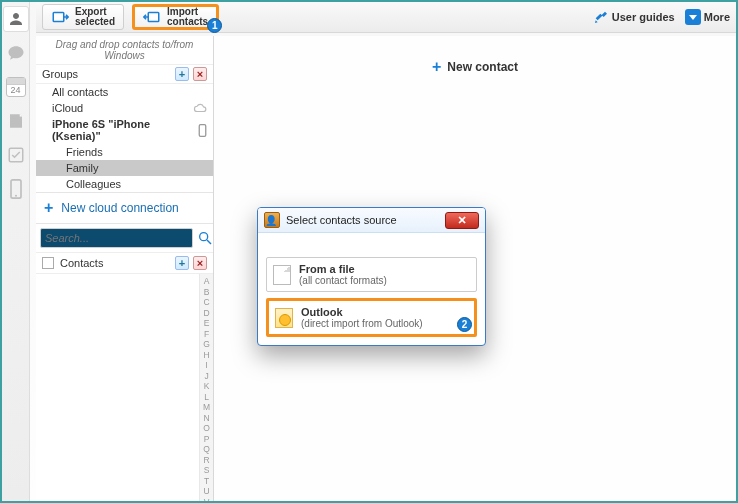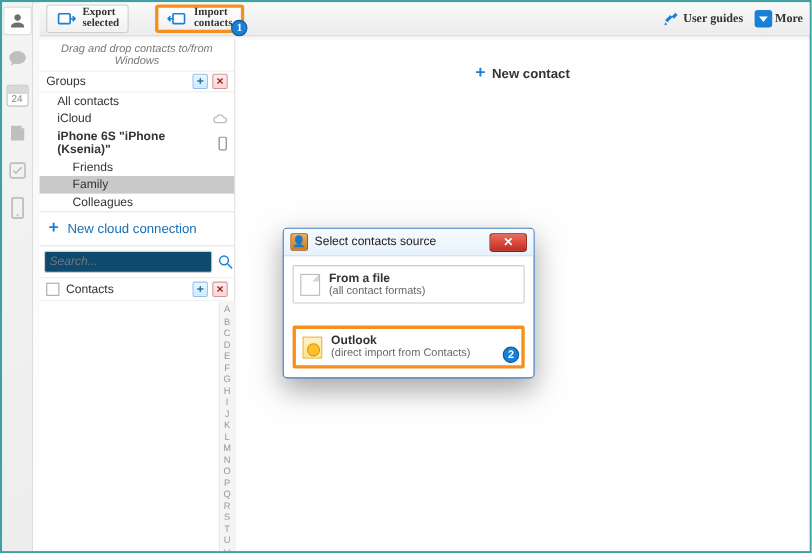--- a/index.html
+++ b/index.html
@@ -1,25 +1,25 @@
 <!DOCTYPE html>
 <html><head>
 <meta charset="utf-8">
 <style>
   * { box-sizing: border-box; margin: 0; padding: 0; }
   body { font-family: Arial, Helvetica, sans-serif; font-size: 11px; color: #333; background: #fff; }
   .app { width: 738px; height: 503px; border: 2px solid #3ea0a0; background: linear-gradient(#f7f7f7,#fefefe); position: relative; overflow: hidden; }
   .leftrail { position: absolute; left: 0; top: 0; bottom: 0; width: 28px; background: linear-gradient(#f4f4f4,#ededed); border-right: 1px solid #ddd; display: flex; flex-direction: column; align-items: center; padding-top: 4px; gap: 8px; }
   .leftrail .ritem { width: 26px; height: 26px; display: flex; align-items: center; justify-content: center; color: #bfbfbf; font-size: 16px; border-radius: 3px; }
   .leftrail .ritem.active { color: #6f6f6f; background: #fff; border:1px solid #ddd; }
-  .toolbar { position: absolute; left: 34px; right: 0; top: 0; height: 31px; background: linear-gradient(#f9f9f9,#ececec); border-bottom: 1px solid #d8d8d8; display: flex; align-items: center; padding: 0 6px; font-family: Liberation Serif, serif; }
+  .toolbar { position: absolute; left: 34px; right: 0; top: 0; height: 31px; background: linear-gradient(#f9f9f9,#ececec); border-bottom: 1px solid #d8d8d8; display: flex; align-items: center; padding: 0 6px; }
   .tbtn { display: flex; align-items: center; gap: 6px; height: 26px; padding: 0 8px; border: 1px solid #cfcfcf; border-radius: 3px; background: linear-gradient(#fff,#f1f1f1); margin-right: 8px; font-weight: bold; font-size: 10px; line-height: 10px; }
   .tbtn .ico { width: 18px; height: 18px; display:inline-flex; align-items:center; justify-content:center; }
   .tbtn span.lbl { white-space: pre; }
-  .highlight1 { border: 3px solid #f5901d !important; position: relative; margin-left: 16px; }
+  .highlight1 { border: 3px solid #f5901d !important; position: relative; }
   .step-badge { position:absolute; right:-6px; bottom:-6px; width:15px; height:15px; border-radius:50%; background:#1a7fd6; color:#fff; font-weight:bold; font-size:10px; display:flex; align-items:center; justify-content:center; border:1px solid #0d5a9a; }
   .toolbar-right { margin-left:auto; display:flex; align-items:center; gap:10px; font-weight:bold; color:#333; }
   .toolbar-right .titem { display:flex; align-items:center; gap:3px; }
   .sidebar { position:absolute; left:34px; top:34px; bottom:0; width:178px; border-right:1px solid #d8d8d8; background:#fff; display:flex; flex-direction:column; }
   .hint { font-style:italic; color:#777; text-align:center; padding:3px 0; font-size:10px; border-bottom:1px solid #eee; }
   .section-head { display:flex; align-items:center; padding:2px 6px; border-bottom:1px solid #eee; }
   .section-head .ttl { font-weight:normal; }
   .section-head .right { margin-left:auto; display:flex; gap:4px; }
   .mini { width:14px; height:14px; border:1px solid #9be; background:linear-gradient(#eaf6ff,#cfeaff); color:#279; font-weight:bold; font-size:11px; display:flex; align-items:center; justify-content:center; border-radius:2px; cursor:pointer; }
   .mini.x { border-color:#c99; background:linear-gradient(#ffecec,#ffd5d5); color:#922; }
@@ -42,21 +42,21 @@
   .contacts-body { flex:1; position:relative; background:#fff; }
   .azbar { position:absolute; right:0; top:0; bottom:0; width:14px; background:#f4f4f4; border-left:1px solid #e8e8e8; display:flex; flex-direction:column; align-items:center; padding:2px 0; }
   .azbar span { font-size:8.5px; color:#9a9a9a; line-height:10.5px; }
   .main { position:absolute; left:212px; right:0; top:34px; bottom:0; background:#fefefe; }
   .newcontact { position:absolute; left:50%; top:22px; transform:translateX(-50%); color:#333; font-weight:bold; font-size:12px; display:flex; align-items:center; gap:6px; }
   .dialog { position:absolute; left:255px; top:205px; width:229px; border:1px solid #3a7bc4; border-radius:4px; box-shadow:0 10px 25px rgba(0,0,0,0.35); background:#fff; overflow:hidden; }
   .dialog .titlebar { height:25px; background:linear-gradient(#f8fbff,#e7f1fc); display:flex; align-items:center; padding:0 6px; border-bottom:1px solid #cbdff3; }
   .dialog .titlebar .dico { width:16px; height:16px; background:linear-gradient(#f0b050,#c47a1e); border:1px solid #9a5e12; border-radius:2px; display:inline-flex; align-items:center; justify-content:center; color:#fff; font-size:10px; margin-right:6px; }
   .dialog .titlebar .ttl { color:#222; font-size:11px; }
   .dialog .titlebar .close { margin-left:auto; width:34px; height:17px; border-radius:3px; background:linear-gradient(#ef6a5b,#c22a1f); border:1px solid #8d1a13; color:#fff; display:flex; align-items:center; justify-content:center; font-weight:bold; font-size:11px; }
-  .dialog .body { padding:8px; display:flex; flex-direction:column; gap:20px; }
+  .dialog .body { padding:8px; display:flex; flex-direction:column; gap:6px;margin-top:16px; }
   .opt { border:1px solid #ccc; border-radius:2px; padding:5px 6px; display:flex; gap:8px; align-items:center; }
   .opt .oico { width:18px; height:20px; border:1px solid #bbb; background:#fff; position:relative; }
   .opt .oico.file::after { content:""; position:absolute; right:0; top:0; width:6px; height:6px; background:linear-gradient(135deg,#fff 50%,#d8d8d8 50%); }
   .opt .oico.outlook { border-color:#e0b44a; background:linear-gradient(#fff2c9,#ffe28a); }
   .opt .oico.outlook::after { content:""; position:absolute; left:3px; top:5px; width:10px; height:10px; border-radius:50%; background:#ffbf2e; border:1px solid #d99a00; }
   .opt .otxt .t1 { font-weight:bold; font-size:11px; }
   .opt .otxt .t2 { font-size:10px; color:#666; }
   .opt.highlight2 { border:3px solid #f5901d; position:relative; }
   .gear-icon { width:16px; height:16px; }
   .more-caret { width:16px; height:16px; background:#1a7fd6; border-radius:3px; position:relative; }
@@ -252,20 +252,20 @@
         <span class="oico file"></span>
         <span class="otxt">
           <div class="t1">From a file</div>
           <div class="t2">(all contact formats)</div>
         </span>
       </div>
       <div class="opt highlight2">
         <span class="oico outlook"></span>
         <span class="otxt">
           <div class="t1">Outlook</div>
-          <div class="t2">(direct import from Contacts)</div>
+          <div class="t2">(direct import from Outlook)</div>
         </span>
         <span class="step-badge" style="right:2px; bottom:2px;">2</span>
       </div>
     </div>
   </div>
 
 </div>
 
 </body></html>

